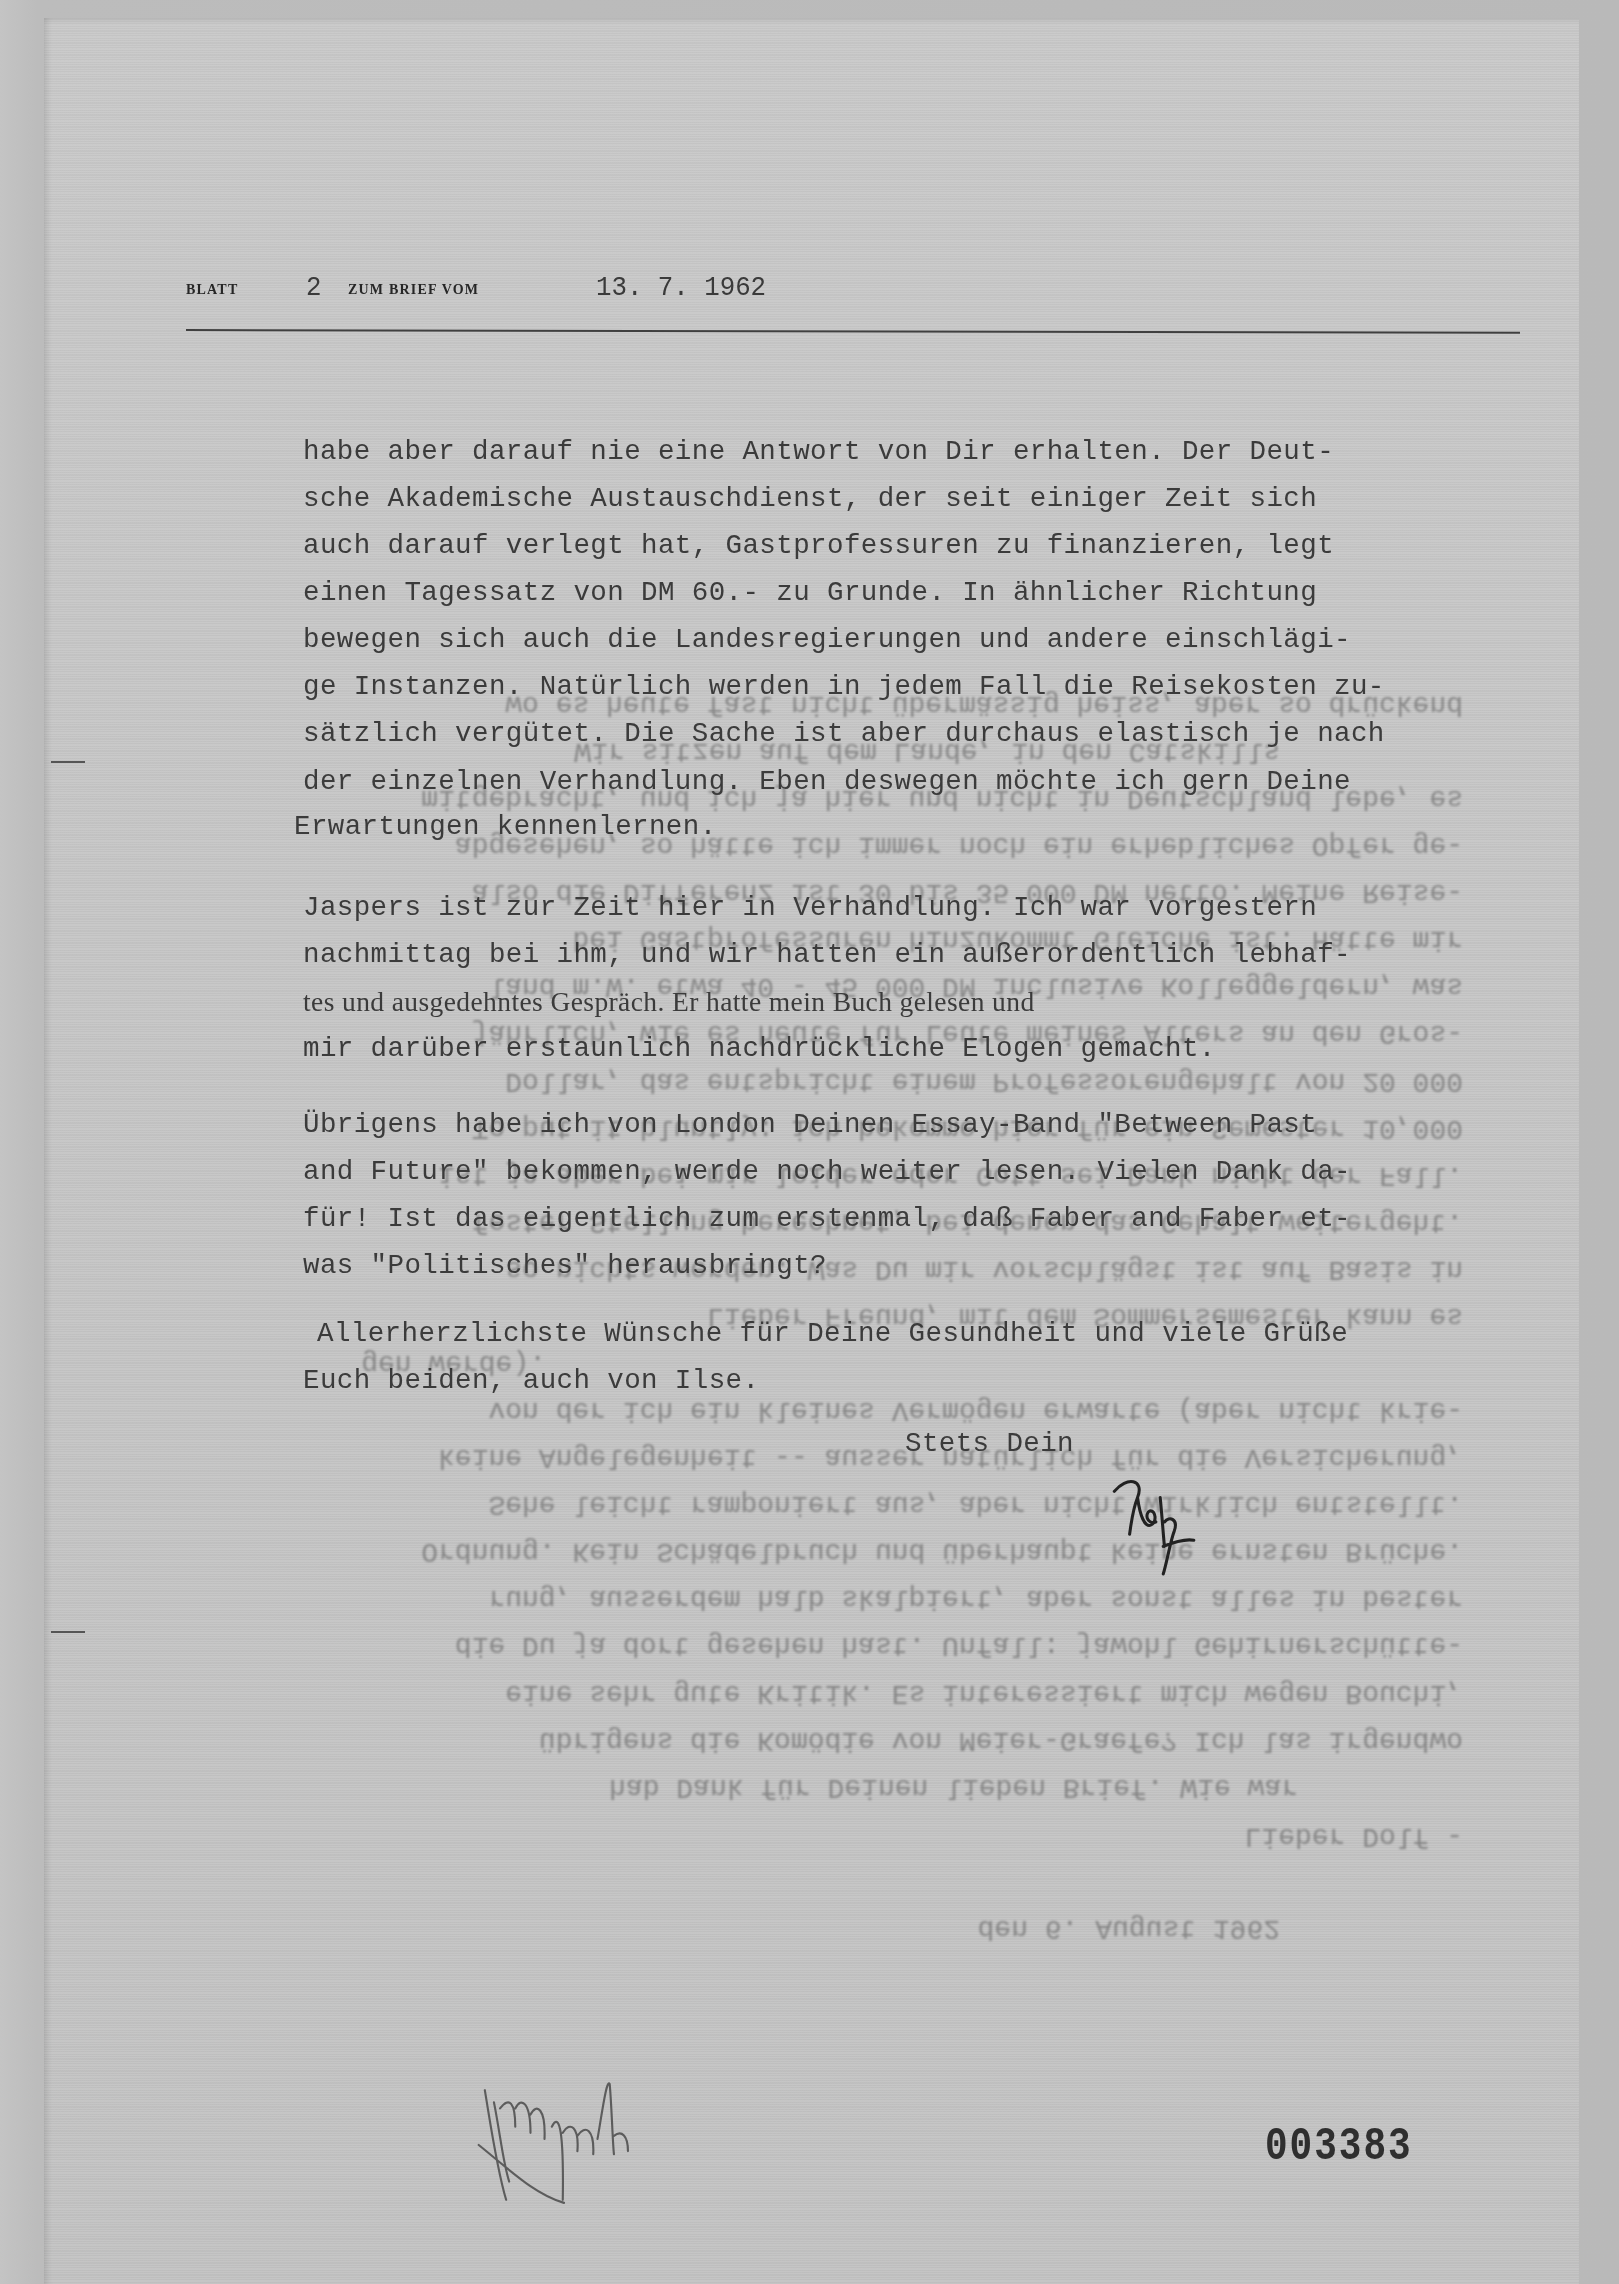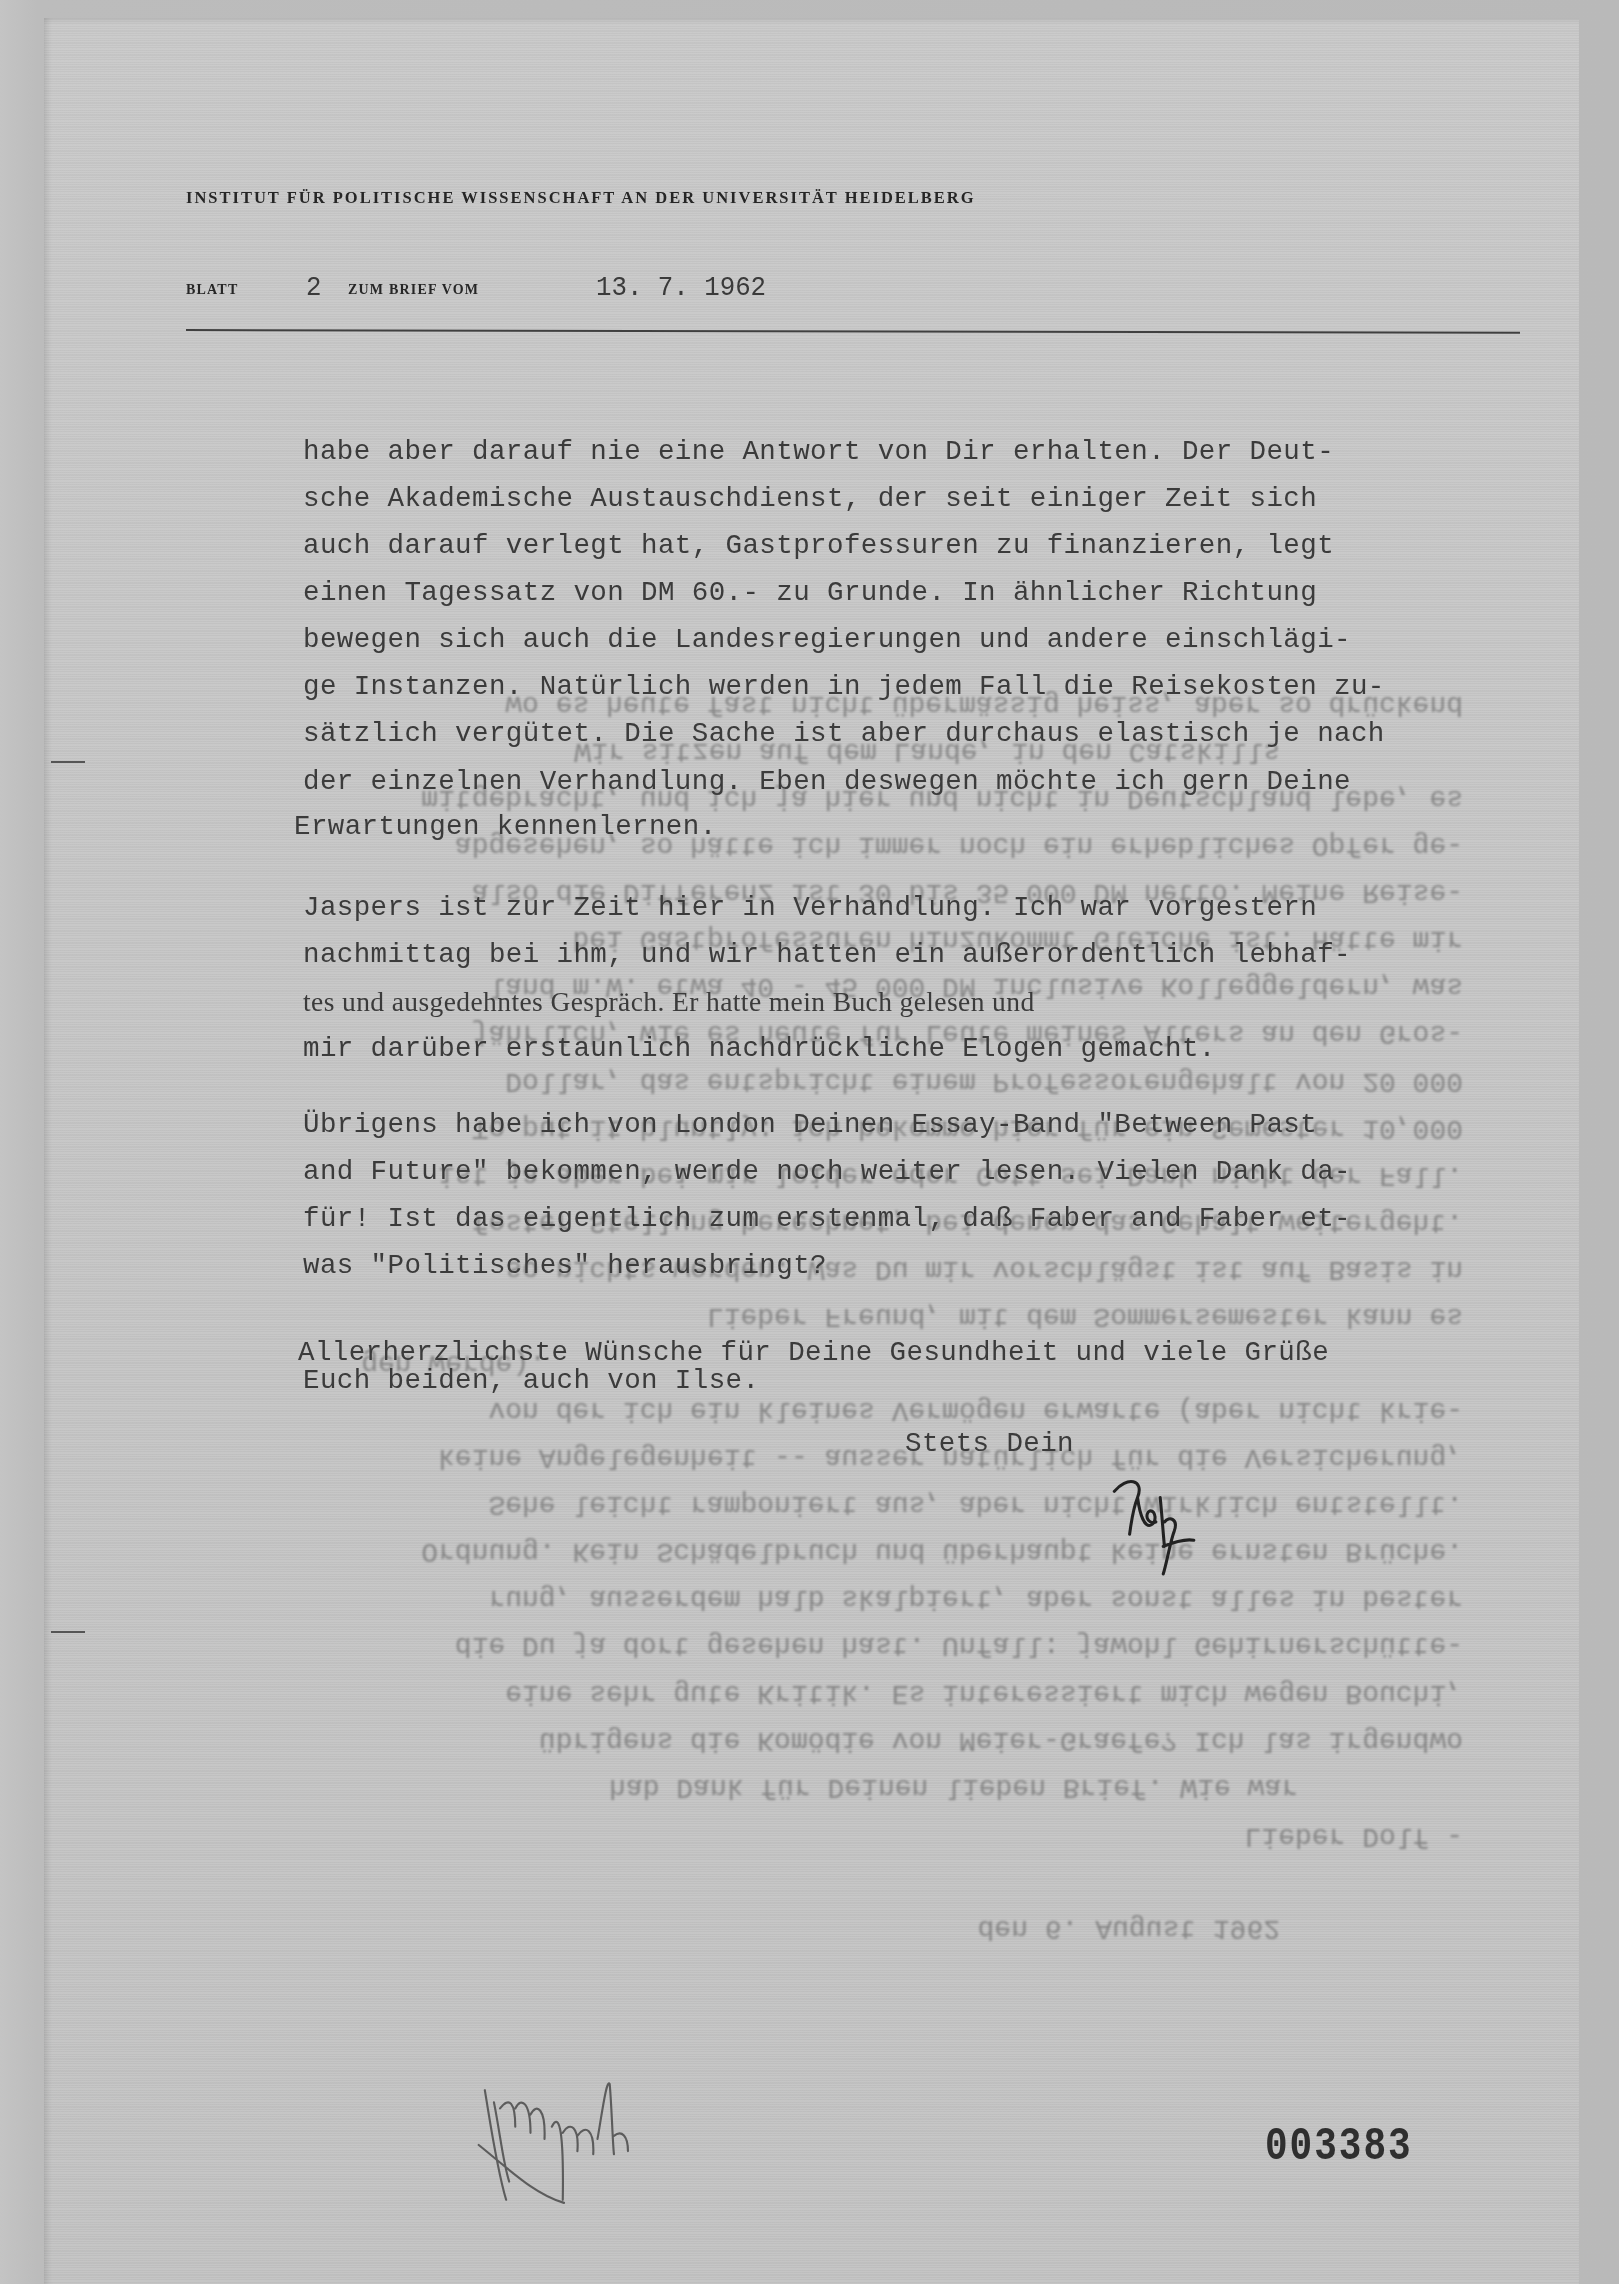--- a/index.html
+++ b/index.html
@@ -101,21 +101,20 @@
     <div class="ghost" style="left:0px;   top:901px;">jährlich, wie es heute für Leute meines Alters an den Gros-</div>
     <div class="ghost" style="left:0px;   top:948px;">land m.W. etwa 40 - 45 000 DM inclusive Kolleggeldern, was</div>
     <div class="ghost" style="left:0px;   top:995px;">bei Gastprofessuren hinzukommt Gleiche ist. Hätte mir</div>
     <div class="ghost" style="left:0px;   top:1042px;">also die Differenz ist 30 bis 35 000 DM netto. Meine Reise-</div>
     <div class="ghost" style="left:0px;   top:1089px;">abgesehen, so hätte ich immer noch ein erhebliches Opfer ge-</div>
     <div class="ghost" style="left:0px;   top:1136px;">mitgebracht, und ich ja hier und nicht in Deutschland lebe, es</div>
     <div class="ghost" style="left:183px; top:1183px;">Wir sitzen auf dem Lande, in den Catskills</div>
     <div class="ghost" style="left:0px;   top:1230px;">wo es heute fast nicht übermässig heiss, aber so drückend</div>
   </div>
 
-  <div class="abs letterhead" style="left:142px;">INSTITUT FÜR POLITISCHE WISSENSCHAFT AN DER UNIVERSITÄT HEIDELBERG</div>
 
   <div class="abs hdr-small" style="left:142px; top:264px;">BLATT</div>
   <div class="abs hdr-typed" style="left:262px; top:254px;">2</div>
   <div class="abs hdr-small" style="left:304px; top:264px;text-align:right;">ZUM BRIEF VOM</div>
   <div class="abs hdr-typed" style="left:552px; top:254px;">13. 7. 1962</div>
 
   <div class="rule" style="left:142px; top:311px;"></div>
 
   <div>
     <div class="abs typed" style="left:259px; top:420px;">habe aber darauf nie eine Antwort von Dir erhalten. Der Deut-</div>
@@ -131,21 +130,21 @@
     <div class="abs typed" style="left:259px; top:876px;">Jaspers ist zur Zeit hier in Verhandlung. Ich war vorgestern</div>
     <div class="abs typed" style="left:259px; top:923px;">nachmittag bei ihm, und wir hatten ein außerordentlich lebhaf-</div>
     <div class="abs typed" style="left:259px; top:970px;font-family:Liberation Serif, serif;">tes und ausgedehntes Gespräch. Er hatte mein Buch gelesen und</div>
     <div class="abs typed" style="left:259px; top:1017px;">mir darüber erstaunlich nachdrückliche Elogen gemacht.</div>
 
     <div class="abs typed" style="left:259px; top:1093px;">Übrigens habe ich von London Deinen Essay-Band "Between Past</div>
     <div class="abs typed" style="left:259px; top:1140px;">and Future" bekommen, werde noch weiter lesen. Vielen Dank da-</div>
     <div class="abs typed" style="left:259px; top:1187px;">für! Ist das eigentlich zum erstenmal, daß Faber and Faber et-</div>
     <div class="abs typed" style="left:259px; top:1234px;">was "Politisches" herausbringt?</div>
 
-    <div class="abs typed" style="left:254px; top:1302px;margin-top:19px;">Allerherzlichste Wünsche für Deine Gesundheit und viele Grüße</div>
+    <div class="abs typed" style="left:273px; top:1302px;">Allerherzlichste Wünsche für Deine Gesundheit und viele Grüße</div>
     <div class="abs typed" style="left:259px; top:1349px;">Euch beiden, auch von Ilse.</div>
 
     <div class="abs typed" style="left:861px; top:1412px;">Stets Dein</div>
   </div>
 
   <svg class="ink" style="left:1058px; top:1455px;" width="98" height="104" viewBox="0 0 160 170">
     <path d="M20 30 C 40 5, 70 10, 58 40 C 50 60, 48 80, 45 100 M58 40 C 62 70, 70 90, 80 85 C 90 80, 88 60, 78 62 C 70 65, 72 85, 88 80 M95 40 C 98 70, 100 100, 102 120 M102 80 C 110 70, 125 75, 118 95 C 112 110, 105 150, 100 165 M100 120 C 120 112, 140 108, 150 110" fill="none" stroke="#222" stroke-width="5" stroke-linecap="round"></path>
   </svg>
 
   <div class="fold-mark" style="left:7.3px; top:743px; width:34px;"></div>

